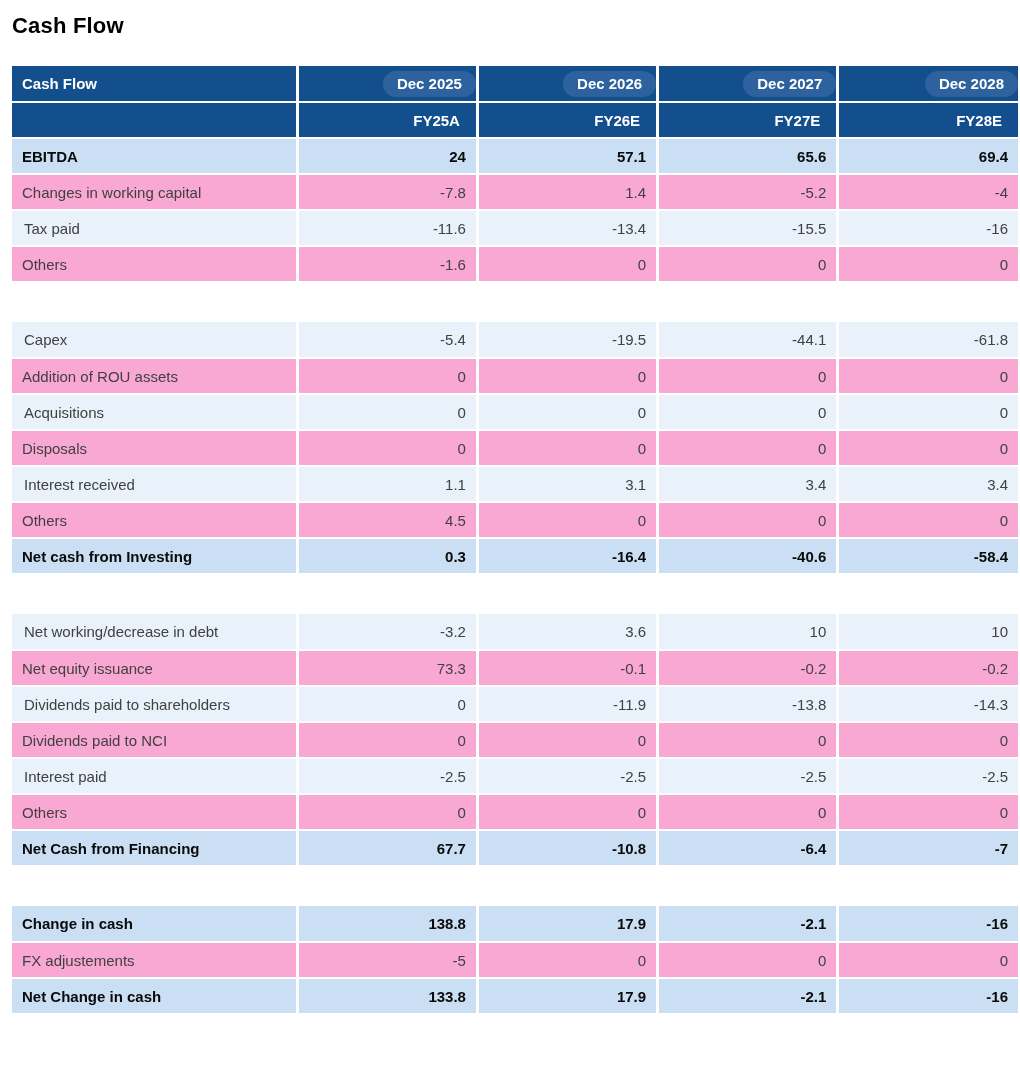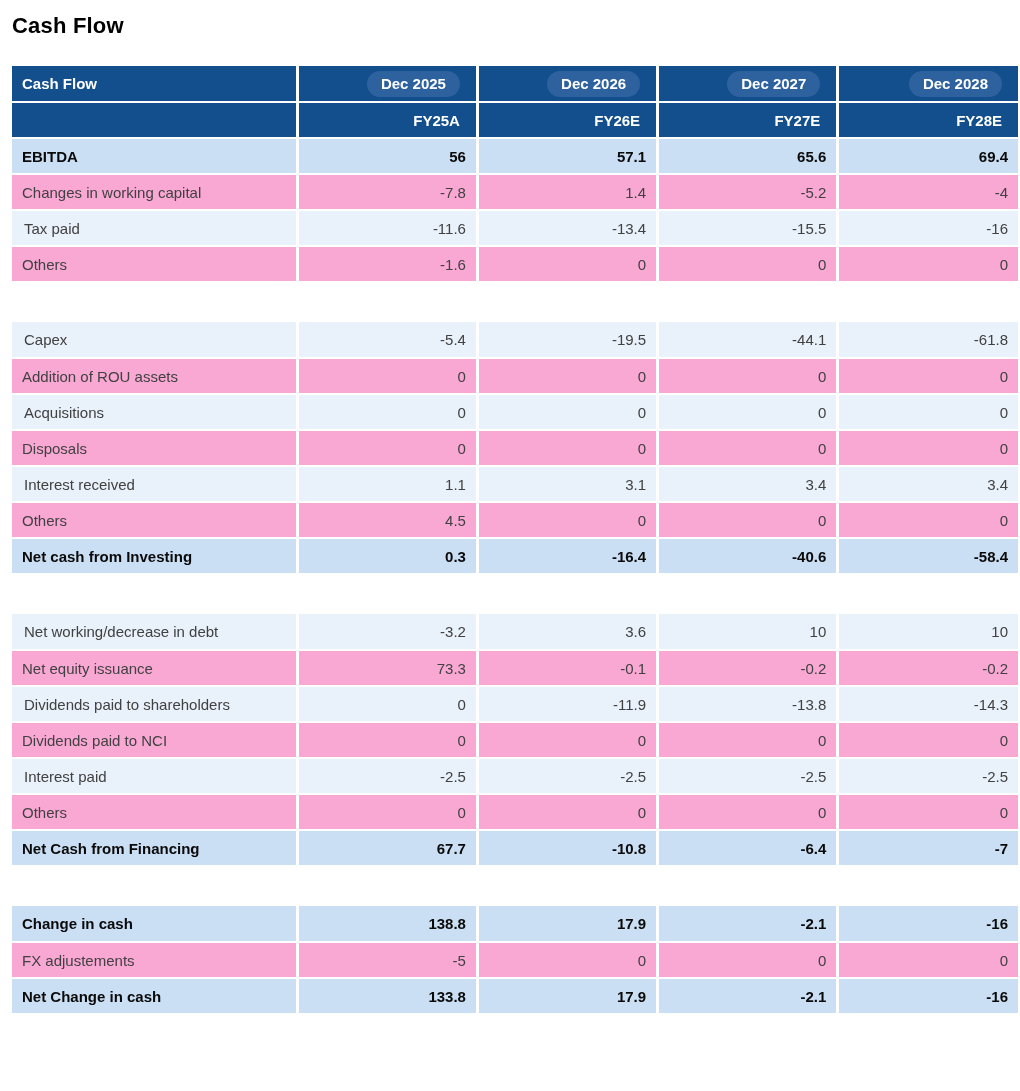--- a/index.html
+++ b/index.html
@@ -39,21 +39,21 @@
     white-space:nowrap;
     overflow:hidden;
   }
   th:last-child,td:last-child{border-right:none;}
   thead th{
     background:var(--header-bg);
     color:var(--header-text);
     font-weight:700;
   }
   th.h-label{text-align:left;padding-left:10px;font-size:15px;}
-  th.h-period{text-align:right;padding-right:16px;}
+  th.h-period{text-align:right;padding-right:0;}
   th.h-fiscal{text-align:right;padding-right:16px;font-size:15px;}
   .pill{
     display:inline-block;
     background:var(--pill-bg);
     color:var(--header-text);
     border-radius:999px;
     padding:5px 14px 6px 14px;
     font-size:15px;
     font-weight:700;
     line-height:1;
@@ -94,21 +94,21 @@
         <th class="h-label"></th>
         <th class="h-fiscal">FY25A</th>
         <th class="h-fiscal">FY26E</th>
         <th class="h-fiscal">FY27E</th>
         <th class="h-fiscal">FY28E</th>
       </tr>
     </thead>
   <tbody>
       <tr class="shade-highlight">
         <td class="r-label">EBITDA</td>
-        <td class="r-val">56</td>
+        <td class="r-val">24</td>
         <td class="r-val">57.1</td>
         <td class="r-val">65.6</td>
         <td class="r-val">69.4</td>
       </tr>
       <tr class="shade-white">
         <td class="r-label">Changes in working capital</td>
         <td class="r-val">-7.8</td>
         <td class="r-val">1.4</td>
         <td class="r-val">-5.2</td>
         <td class="r-val">-4</td>

